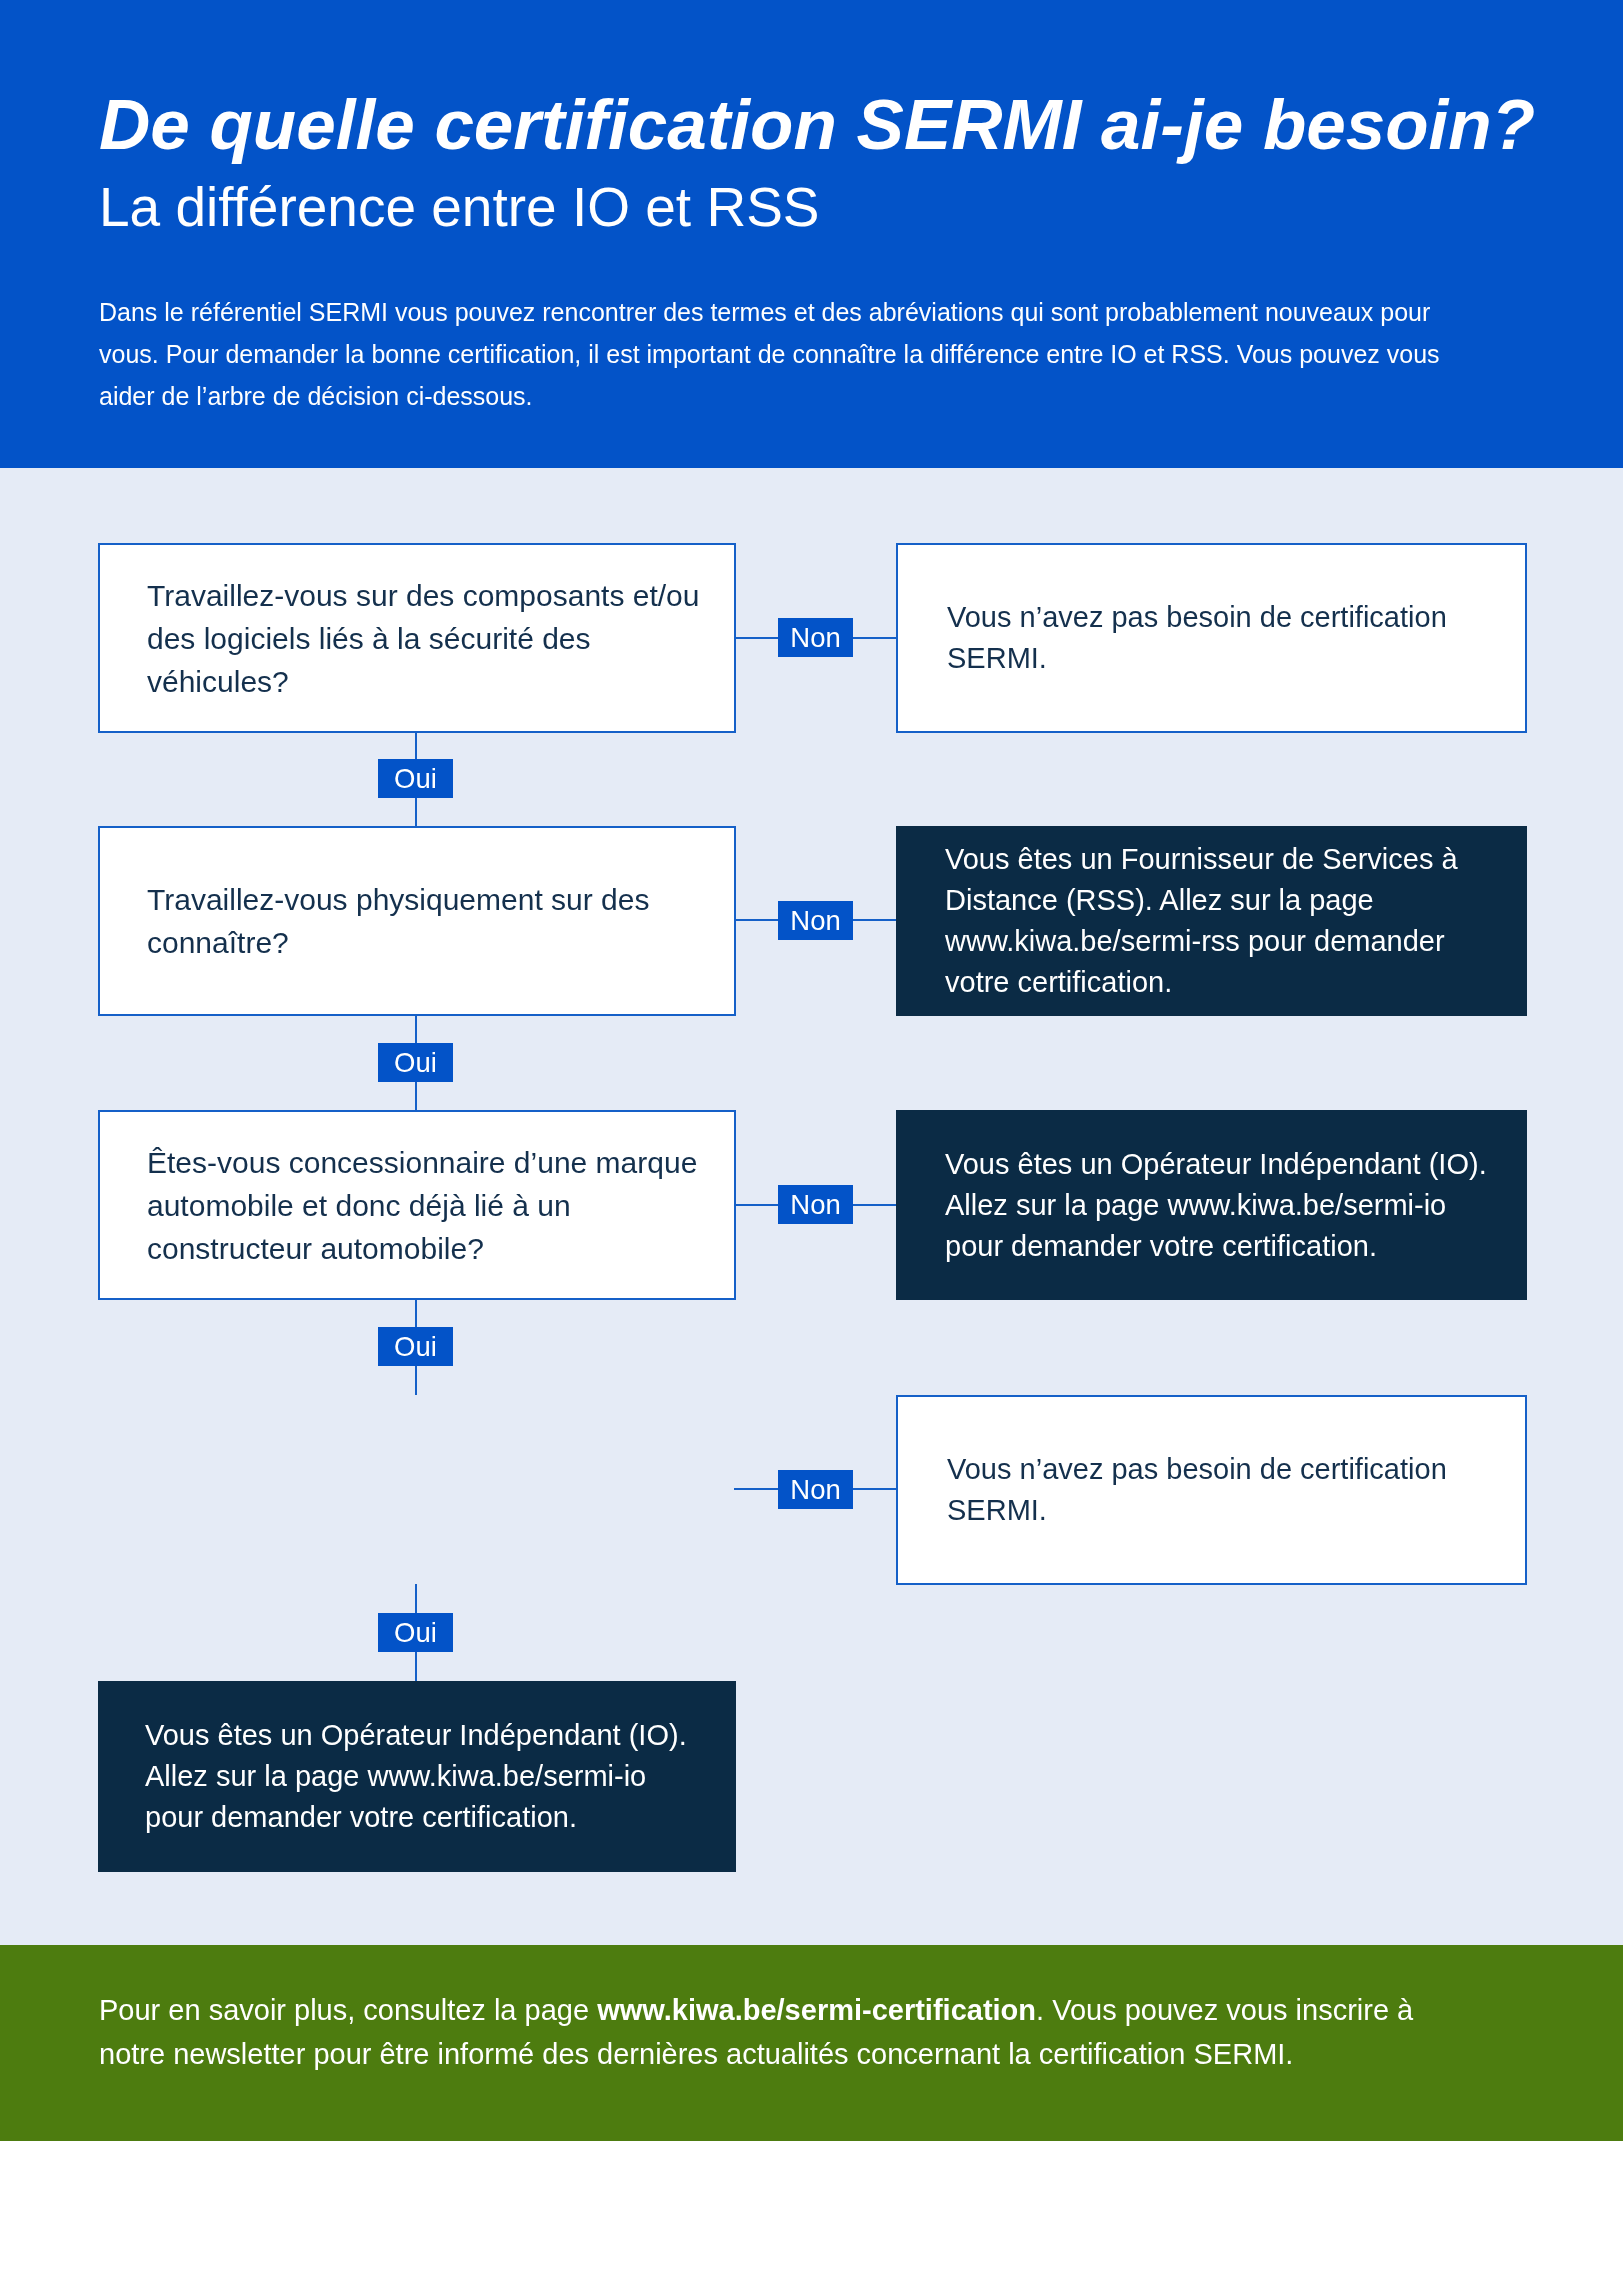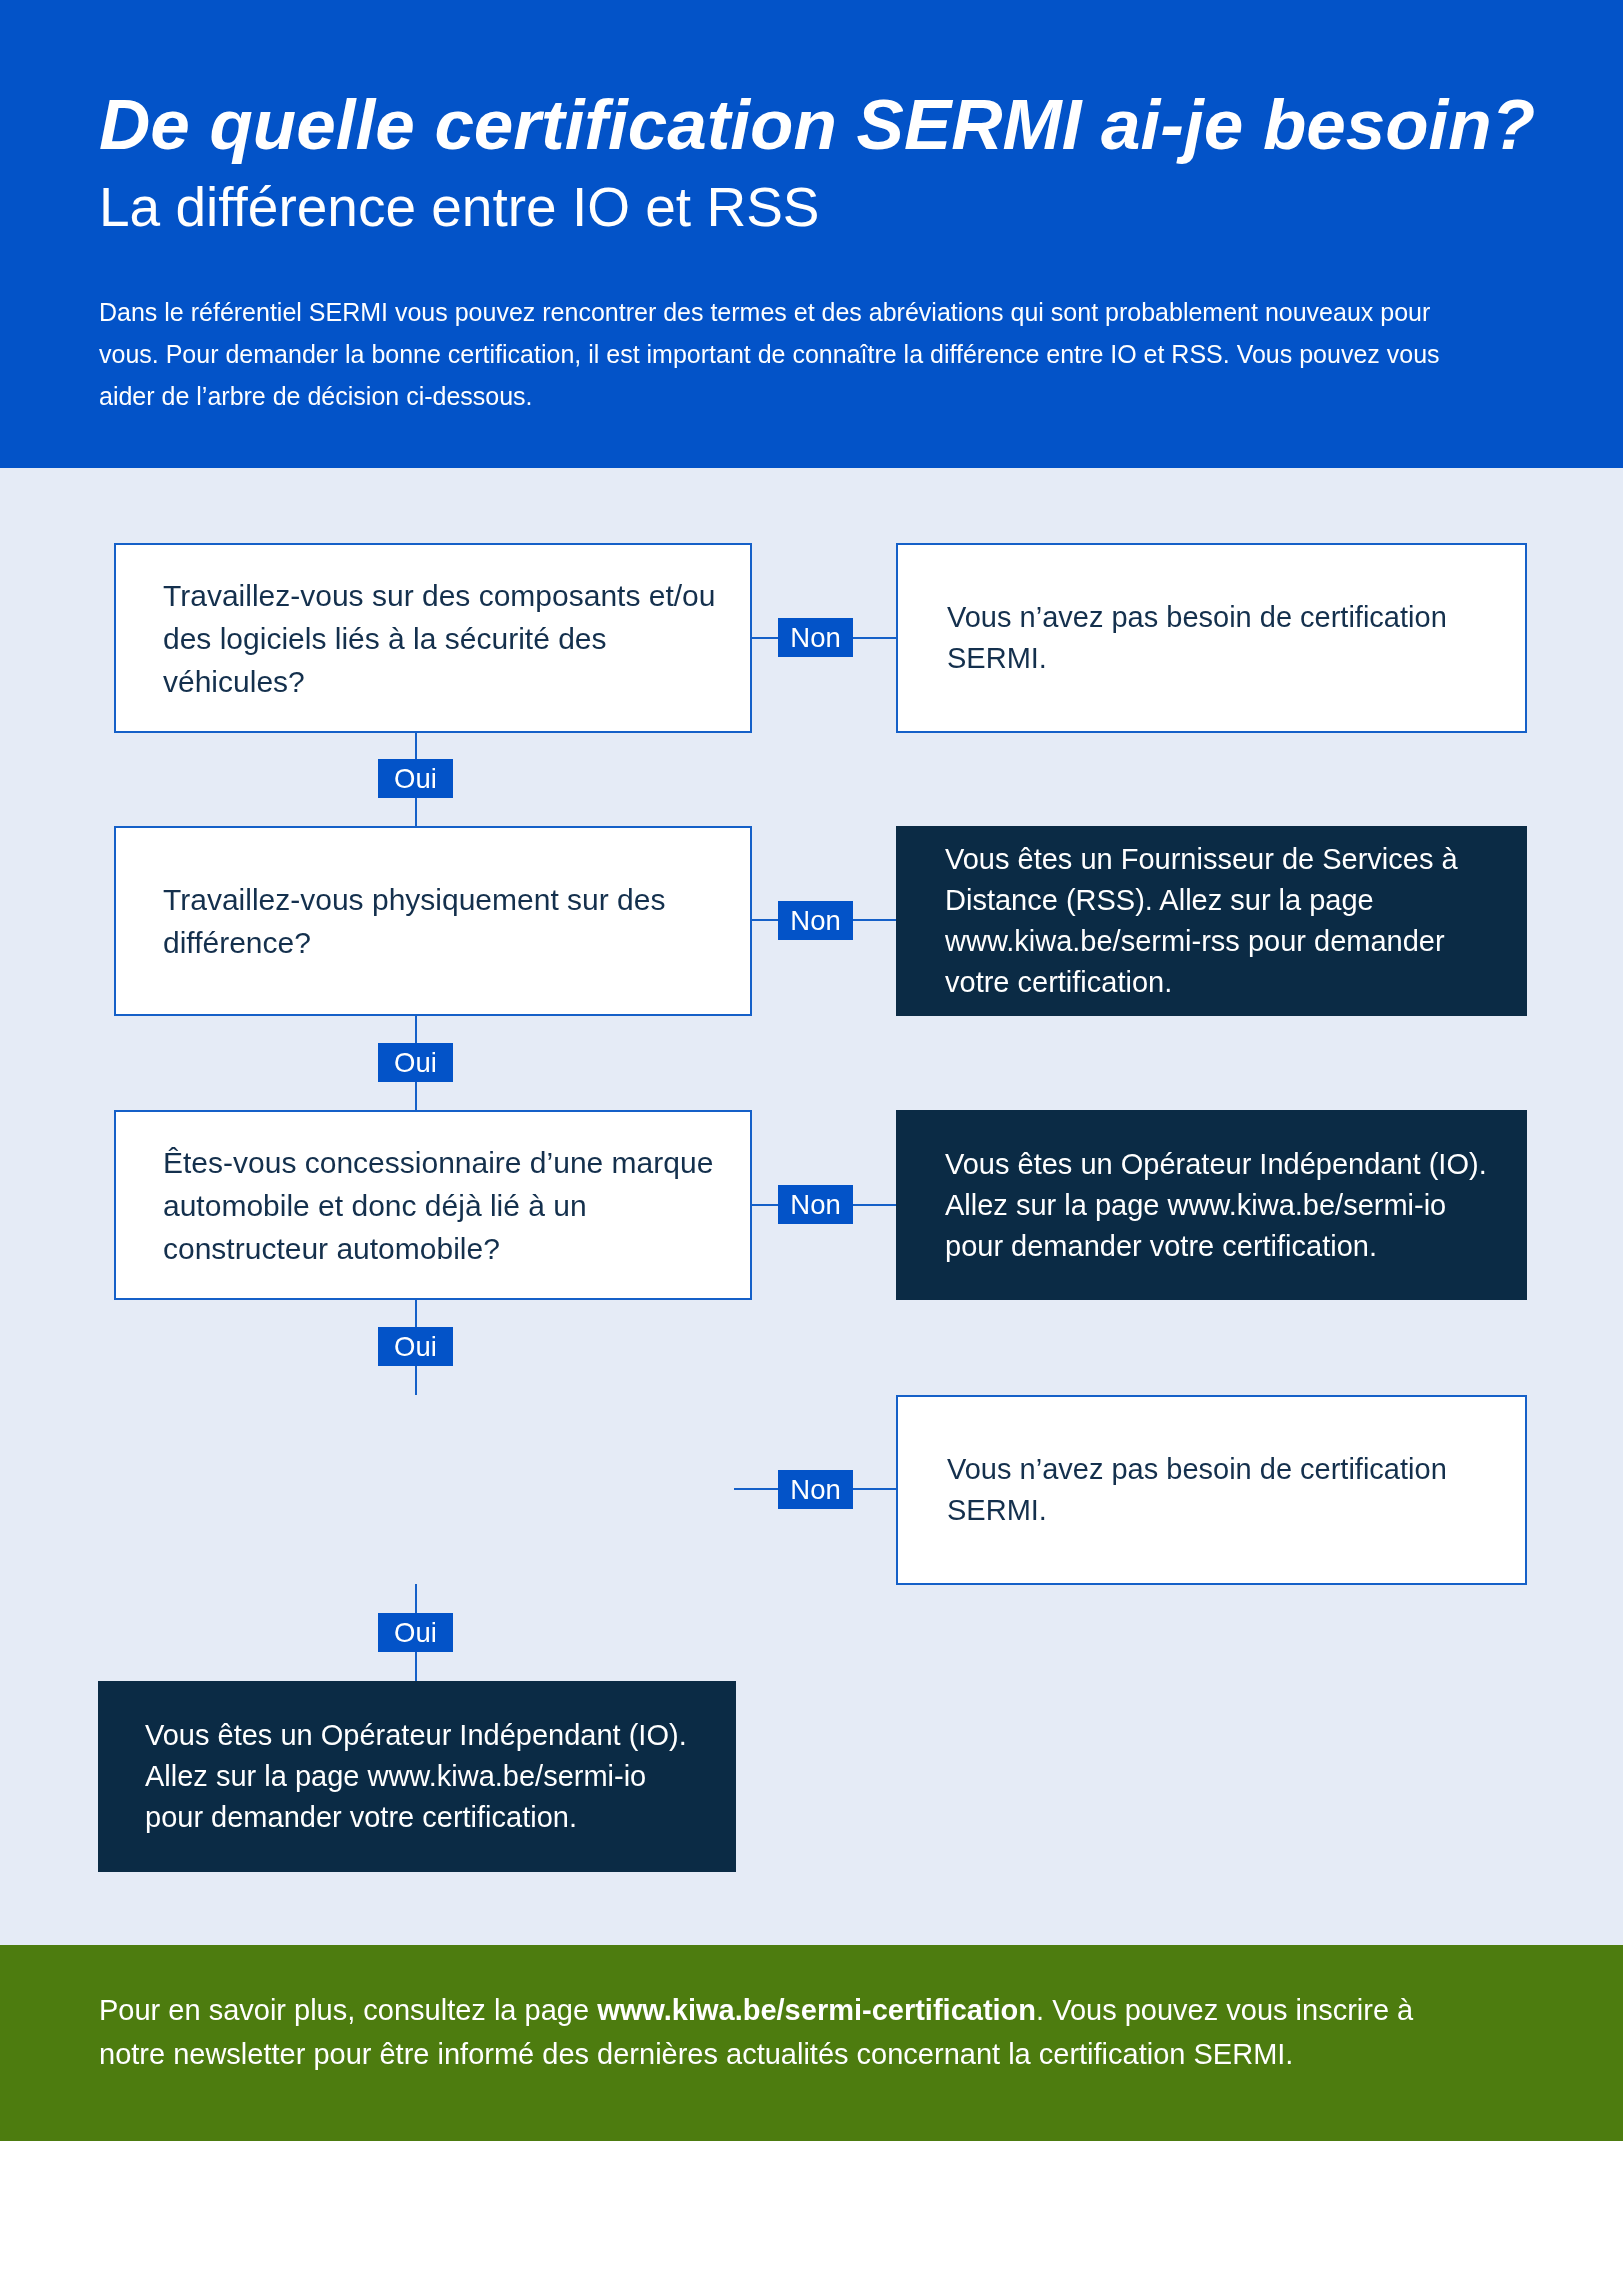--- a/index.html
+++ b/index.html
@@ -26,21 +26,21 @@
     font-size:25px; line-height:42px; color:#ffffff;
   }
 
   
   .flowbg { position:absolute; left:0; top:468px; width:1623px; height:1477px; background:#E5EBF6; }
 
   
   .qbox {
     position:absolute; left:98px; width:638px; height:190px;
     background:#ffffff; border:2px solid #1560C8; box-sizing:border-box;
-    display:flex; align-items:center;margin-left:16px;
+    display:flex; align-items:center;
   }
   .qbox .txt { padding:0 29px 0 47px; font-size:30px; line-height:43px; color:#14304D; }
 
   .abox {
     position:absolute; left:896px; width:631px; height:190px;
     box-sizing:border-box; display:flex; align-items:center;
   }
   .abox.light { background:#ffffff; border:2px solid #1560C8; }
   .abox.dark  { background:#0B2B45; }
   .abox .txt  { padding:0 23px 0 49px; font-size:29px; line-height:41px; }
@@ -118,21 +118,21 @@
   <div class="vline vl4"></div>
 
   <div class="qbox row1">
     <div class="txt">Travaillez-vous sur des composants et/ou des logiciels liés à la sécurité des véhicules?</div>
   </div>
   <div class="abox light row1">
     <div class="txt">Vous n’avez pas besoin de certification SERMI.</div>
   </div>
 
   <div class="qbox row2">
-    <div class="txt">Travaillez-vous physiquement sur des différence?</div>
+    <div class="txt">Travaillez-vous physiquement sur des connaître?</div>
   </div>
   <div class="abox dark row2">
     <div class="txt">Vous êtes un Fournisseur de Services à Distance (RSS). Allez sur la page www.kiwa.be/sermi-rss pour demander votre certification.</div>
   </div>
 
   <div class="qbox row3">
     <div class="txt">Êtes-vous concessionnaire d’une marque automobile et donc déjà lié à un constructeur automobile?</div>
   </div>
   <div class="abox dark row3">
     <div class="txt">Vous êtes un Opérateur Indépendant (IO). Allez sur la page www.kiwa.be/sermi-io pour demander votre certification.</div>

